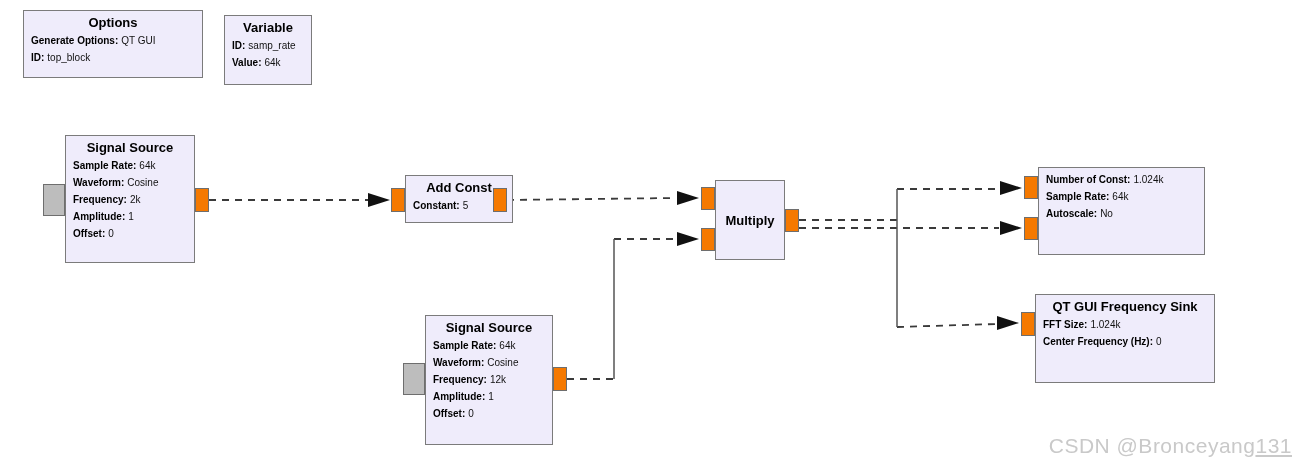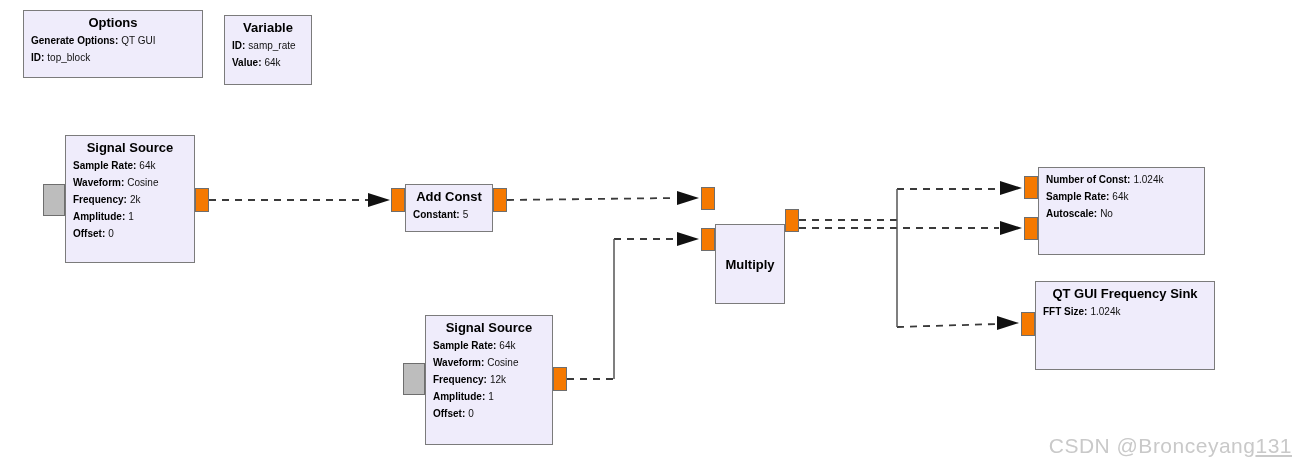--- a/index.html
+++ b/index.html
@@ -31,21 +31,20 @@
     text-align: center;
     white-space: nowrap;
     padding: 1px 0 2px 0;
     color: #000;
   }
   .block.center-title {
     display: flex;
     align-items: center;
     justify-content: center;
     padding: 0;
-    margin-top: 44px;
   }
   .block.center-title .title { padding: 0; }
   .param {
     font-size: 10px;
     line-height: 17px;
     white-space: nowrap;
     color: #111;
   }
   .param b { font-weight: bold; margin-right: 3px; color: #000; }
   .port {
@@ -111,21 +110,21 @@
     <div class="title">Signal Source</div>
     <div class="param"><b>Sample Rate:</b><span>64k</span></div>
     <div class="param"><b>Waveform:</b><span>Cosine</span></div>
     <div class="param"><b>Frequency:</b><span>2k</span></div>
     <div class="param"><b>Amplitude:</b><span>1</span></div>
     <div class="param"><b>Offset:</b><span>0</span></div>
   </div>
   <div class="port gray" style="left:43px;top:184px;width:22px;height:32px"></div>
   <div class="port orange" style="left:195px;top:188px;width:14px;height:24px"></div>
 
-  <div class="block" style="left:405px;top:184px;width:88px;height:48px">
+  <div class="block" style="left:405px;top:175px;width:108px;height:48px">
     <div class="title">Add Const</div>
     <div class="param"><b>Constant:</b><span>5</span></div>
   </div>
   <div class="port orange" style="left:391px;top:188px;width:14px;height:24px"></div>
   <div class="port orange" style="left:493px;top:188px;width:14px;height:24px"></div>
 
   <div class="block" style="left:425px;top:315px;width:128px;height:130px">
     <div class="title">Signal Source</div>
     <div class="param"><b>Sample Rate:</b><span>64k</span></div>
     <div class="param"><b>Waveform:</b><span>Cosine</span></div>
@@ -144,21 +143,22 @@
   <div class="port orange" style="left:785px;top:209px;width:14px;height:23px"></div>
 
   <div class="block" style="left:1038px;top:167px;width:167px;height:88px">
     <div class="param"><b>Number of Const:</b><span>1.024k</span></div>
     <div class="param"><b>Sample Rate:</b><span>64k</span></div>
     <div class="param"><b>Autoscale:</b><span>No</span></div>
   </div>
   <div class="port orange" style="left:1024px;top:176px;width:14px;height:23px"></div>
   <div class="port orange" style="left:1024px;top:217px;width:14px;height:23px"></div>
 
-  <div class="block" style="left:1035px;top:281px;width:180px;height:89px">
+  <div class="block" style="left:1035px;top:294px;width:180px;height:89px">
     <div class="title">QT GUI Frequency Sink</div>
     <div class="param"><b>FFT Size:</b><span>1.024k</span></div>
+    <div class="param"><b>Center Frequency (Hz):</b><span>0</span></div>
   </div>
   <div class="port orange" style="left:1021px;top:312px;width:14px;height:24px"></div>
 
   <div class="watermark"><span>CSDN @Bronceyang</span><span class="uline">131</span></div>
 
 </div>
 
 </body></html>

